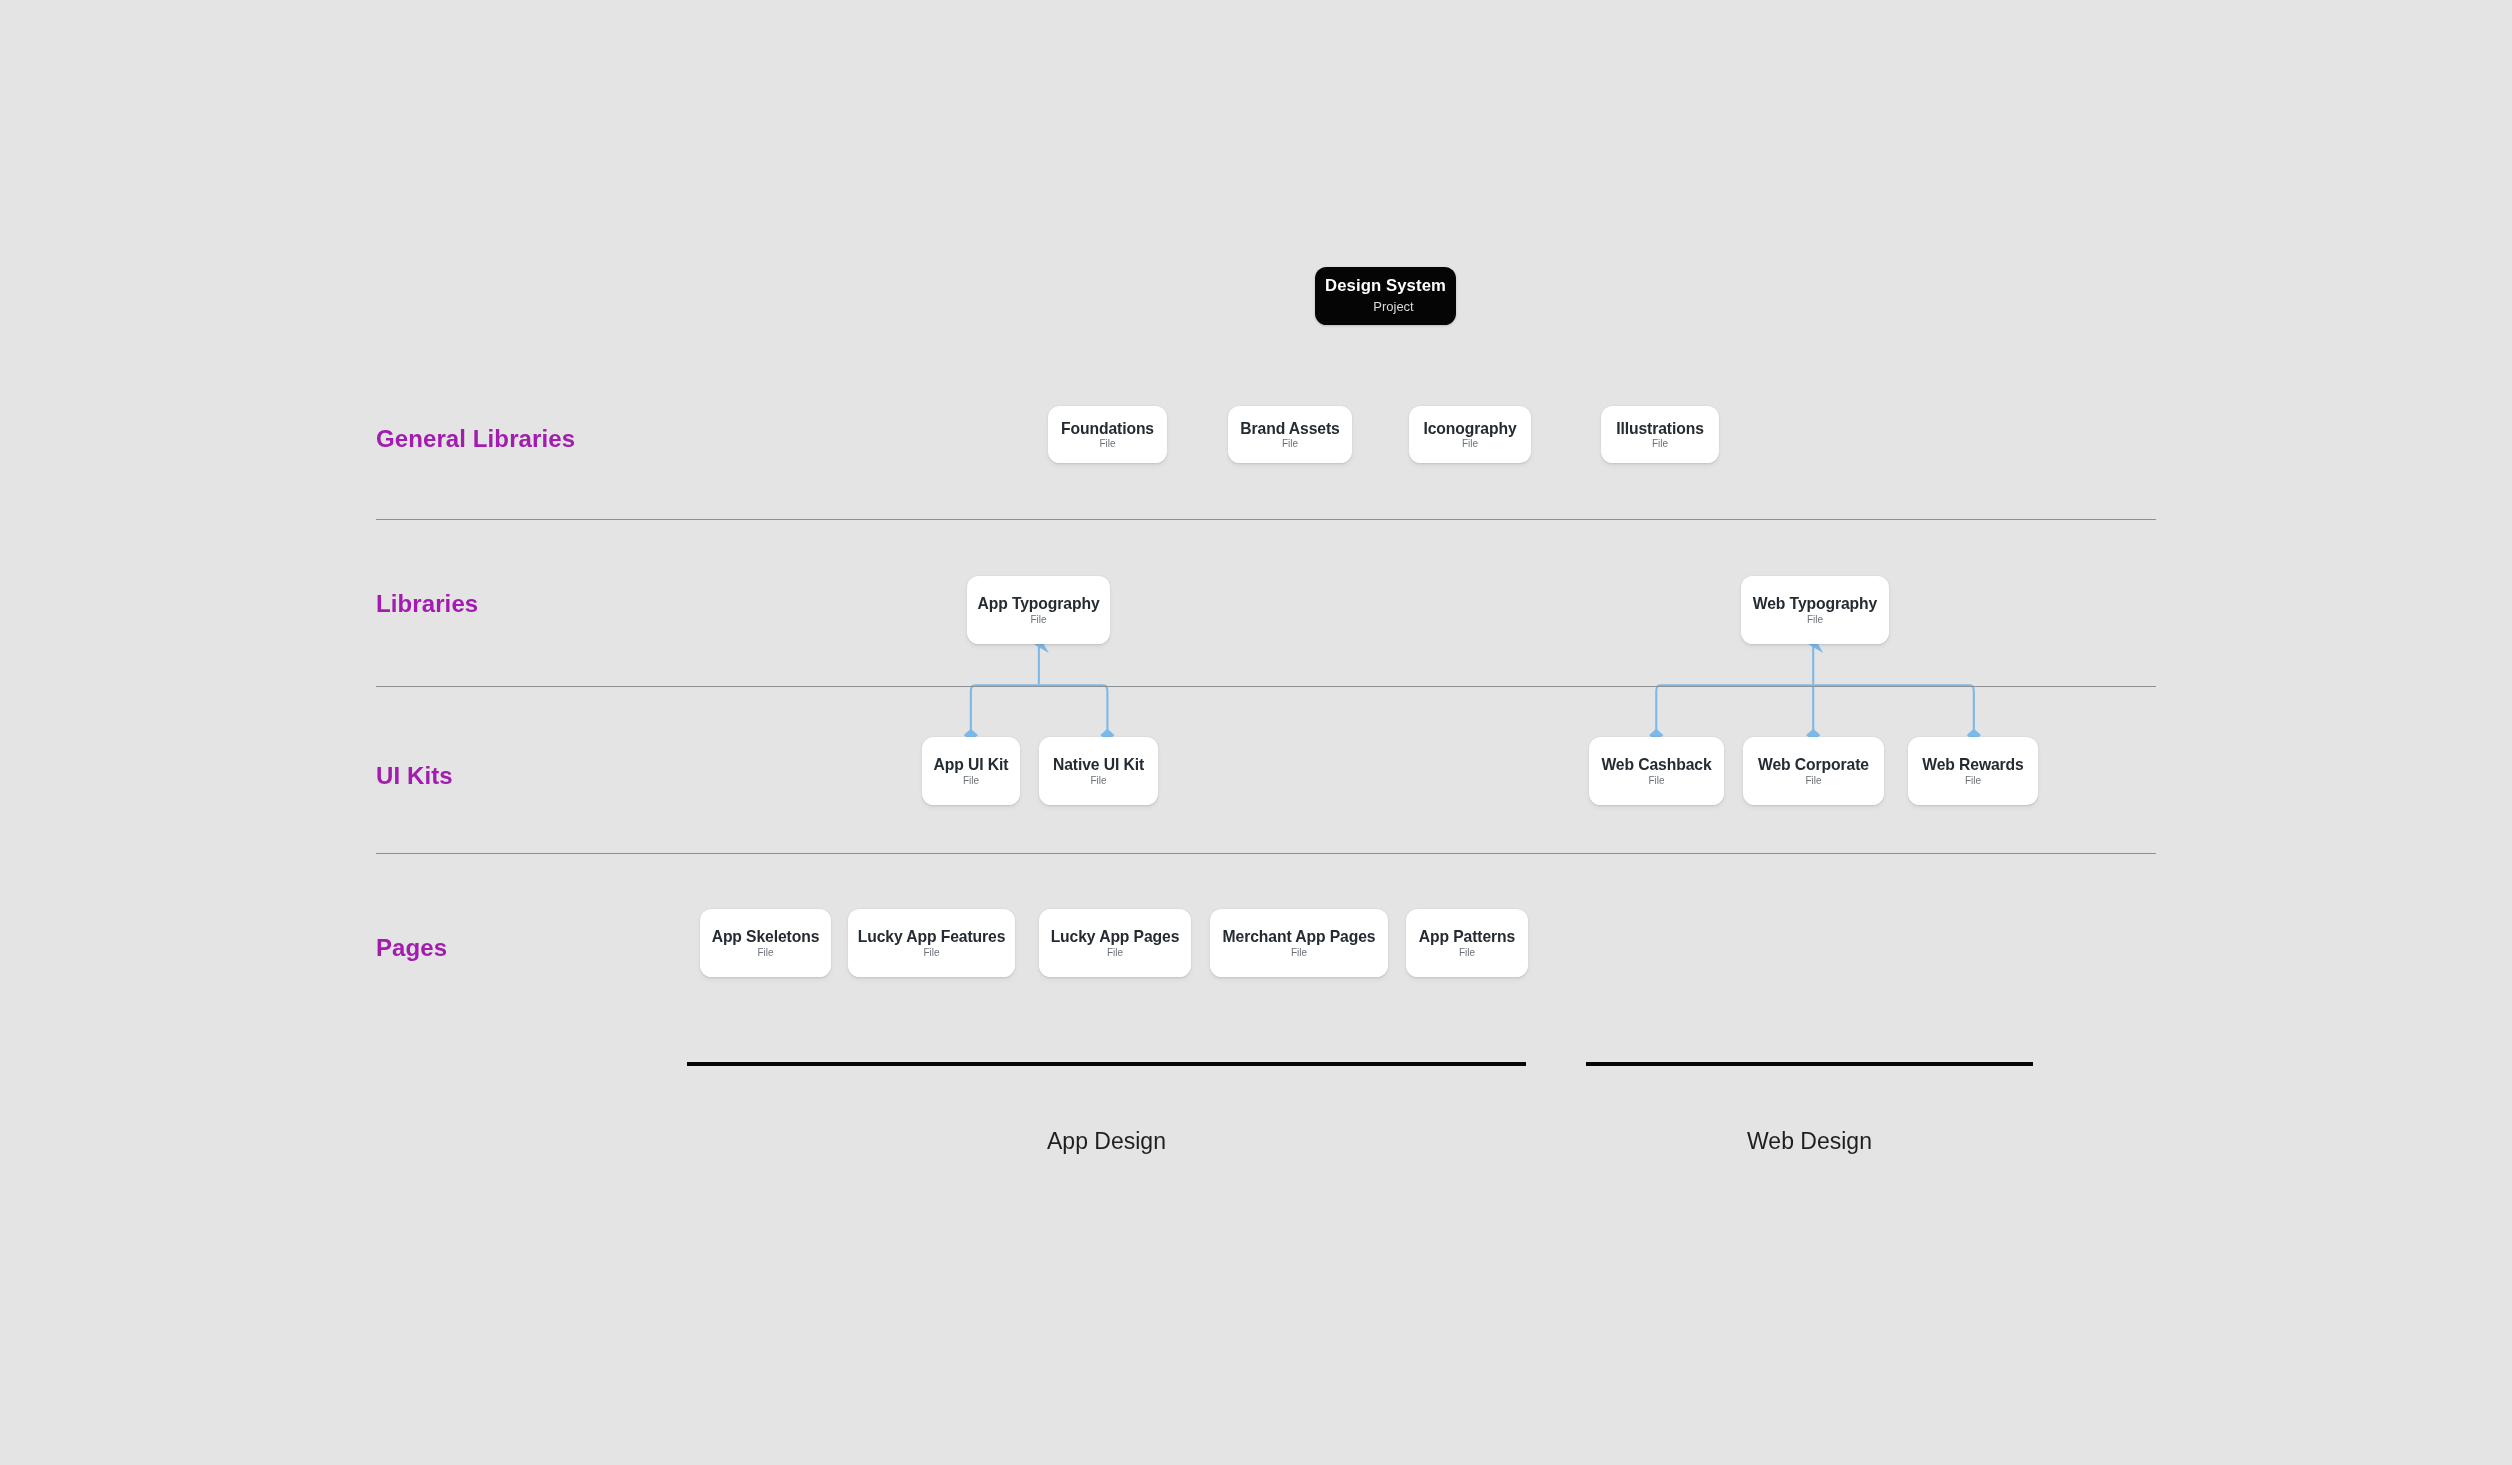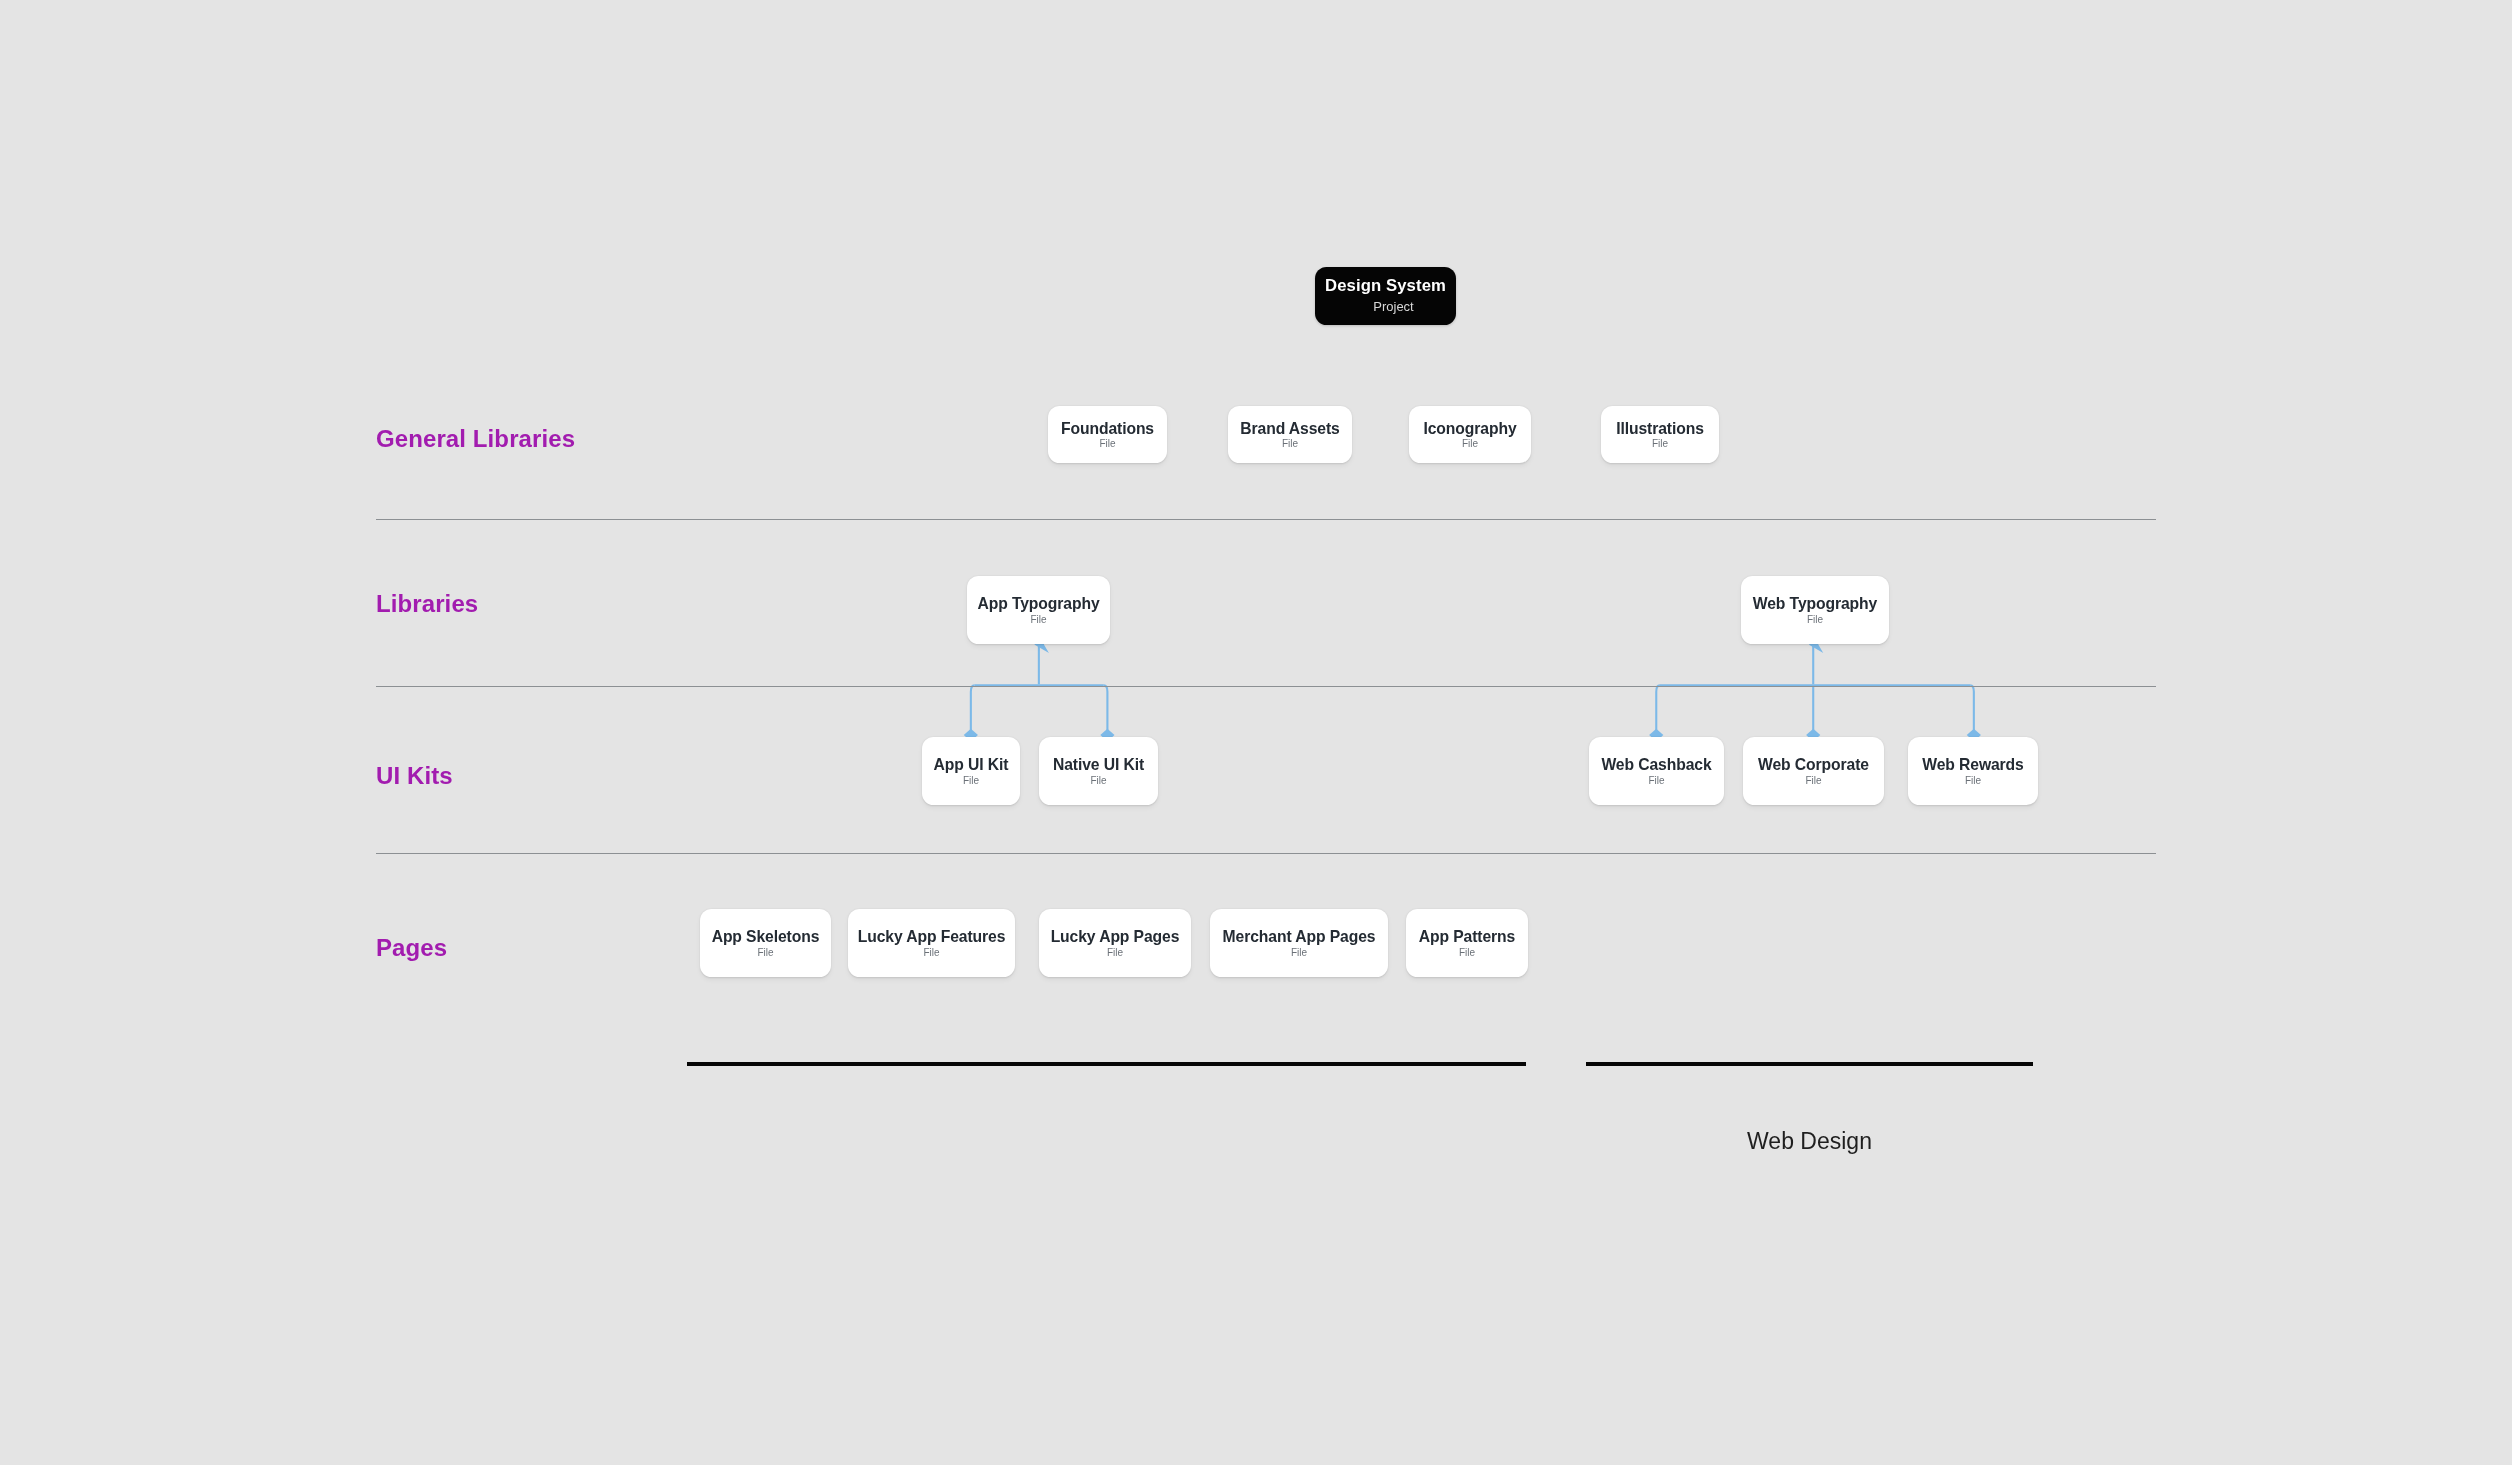--- a/index.html
+++ b/index.html
@@ -239,18 +239,19 @@
   <div class="card" style="left:1210px; top:909px; width:178px; height:68px;">
     <span class="card-title">Merchant App Pages</span>
     <span class="card-sub">File</span>
   </div>
   <div class="card" style="left:1406px; top:909px; width:122px; height:68px;">
     <span class="card-title">App Patterns</span>
     <span class="card-sub">File</span>
   </div>
 
   <div class="group-bar" style="left:687px; top:1062px; width:839px;"></div>
+  <div class="group-caption" style="left:687px; top:1128px; width:839px;">App Design</div>
 
   <div class="group-bar" style="left:1586px; top:1062px; width:447px;"></div>
   <div class="group-caption" style="left:1586px; top:1128px; width:447px;">Web Design</div>
 
 </div>
 
 
 </body></html>

